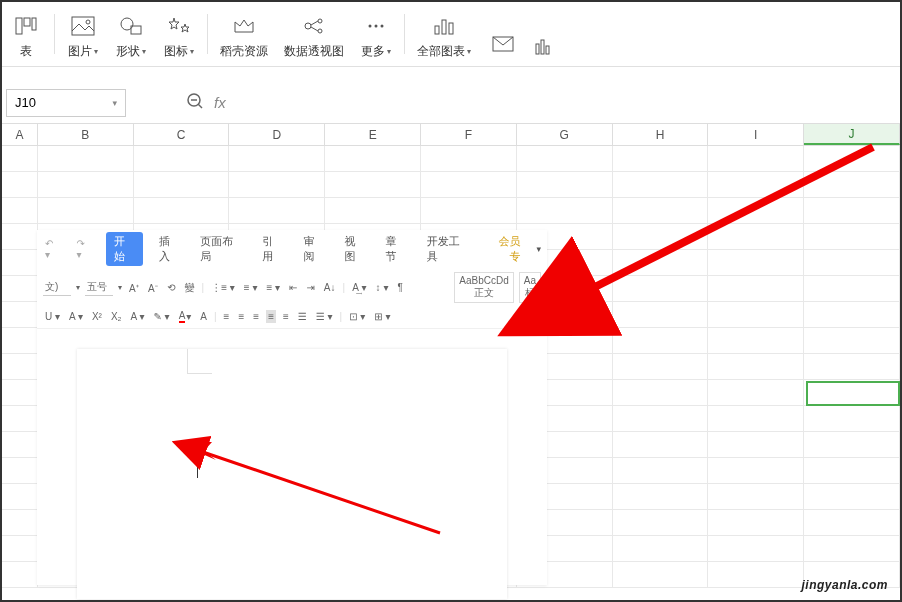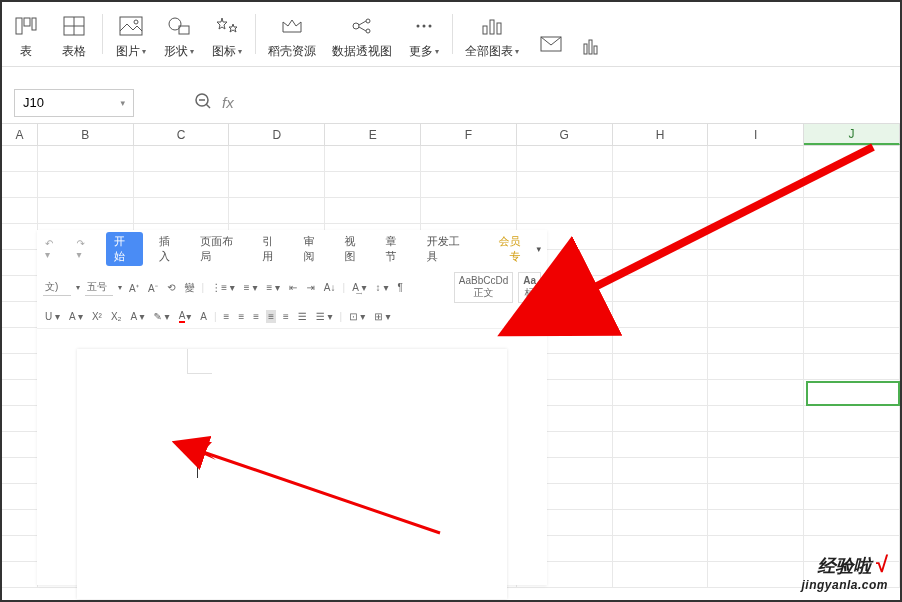--- a/index.html
+++ b/index.html
@@ -5,21 +5,21 @@
     * { margin: 0; padding: 0; box-sizing: border-box; }
     body { font-family: "Microsoft YaHei", Arial, sans-serif; width: 902px; height: 602px; overflow: hidden; background: #fff; position: relative; border: 2px solid #333; }
     
     .ribbon { display: flex; height: 65px; border-bottom: 1px solid #e0e0e0; padding: 4px 0; overflow: hidden; }
     .ribbon-item { display: flex; flex-direction: column; align-items: center; justify-content: flex-end; padding: 2px 8px; gap: 3px; cursor: pointer; border-right: none; min-width: 48px; }
     .ribbon-item .icon-box { height: 28px; display: flex; align-items: center; justify-content: center; }
     .ribbon-label-row { display: flex; align-items: center; gap: 2px; font-size: 12px; color: #333; white-space: nowrap; }
     .dropdown-arrow { font-size: 8px; color: #666; }
     .divider { width: 1px; background: #e0e0e0; margin: 8px 4px; }
     
-    .formula-bar { display: flex; align-items: center; height: 42px; border-bottom: 1px solid #ddd; padding: 0 12px; margin-top: 15px; }
+    .formula-bar { display: flex; align-items: center; height: 42px; border-bottom: 1px solid #ddd; padding: 0 4px; margin-top: 15px; }
     .cell-ref-box { width: 120px; height: 28px; border: 1px solid #ccc; padding: 2px 8px; font-size: 13px; display: flex; align-items: center; justify-content: space-between; }
     .cell-ref-dd { font-size: 9px; color: #888; }
     .fx-area { display: flex; align-items: center; gap: 10px; margin-left: 60px; }
     .fx-icon { font-size: 16px; color: #555; }
     .fx-label { font-size: 15px; color: #888; font-style: italic; }
     
     .grid-area { position: relative; }
     .col-headers { display: flex; height: 22px; background: #fff; border-bottom: 1px solid #ddd; }
     .col-header { border-right: 1px solid #ddd; display: flex; align-items: center; justify-content: center; font-size: 12px; color: #555; background: #fff; }
     .col-header.sel { background: #e8f5e9; color: #2e7d32; border-bottom: 2px solid #4caf50; }
@@ -55,32 +55,20 @@
   <div class="ribbon-item">
     <div class="icon-box">
       <svg width="22" height="20">
           <rect x="1" y="2" width="6" height="16" fill="none" stroke="#555"></rect>
           <rect x="9" y="2" width="6" height="8" fill="none" stroke="#555"></rect>
           <rect x="17" y="2" width="4" height="12" fill="none" stroke="#555"></rect>
         </svg>
     </div>
     <div class="ribbon-label-row">
         <span>表</span>
-      </div>
-  </div>
-  <div class="ribbon-item">
-    <div class="icon-box">
-      <svg width="22" height="20">
-          <rect x="1" y="1" width="20" height="18" fill="none" stroke="#555"></rect>
-          <line x1="1" y1="10" x2="21" y2="10" stroke="#555"></line>
-          <line x1="11" y1="1" x2="11" y2="19" stroke="#555"></line>
-        </svg>
-    </div>
-    <div class="ribbon-label-row">
-        <span>表格</span>
       </div>
   </div>
   <div class="divider"></div>
   <div class="ribbon-item">
     <div class="icon-box">
       <svg width="24" height="20">
           <rect x="1" y="1" width="22" height="18" fill="none" stroke="#555"></rect>
           <polyline points="1,15 8,8 14,14 18,10 23,15" fill="none" stroke="#555"></polyline>
           <circle cx="17" cy="6" r="2" fill="none" stroke="#555"></circle>
         </svg>
@@ -462,21 +450,21 @@
       <span style="color:#ddd;">|</span>
       <span class="word-tb-item">A͢ ▾</span>
       <span class="word-tb-item">↕ ▾</span>
       <span class="word-tb-item">¶</span>
       <span style="flex:1"></span>
       <span class="style-box">
         <div>AaBbCcDd</div>
         <div>正文</div>
       </span>
       <span class="style-box">
-        <div style="font-weight:bold;text-align:right;">Aa</div>
+        <div style="font-weight:normal;text-align:right;">Aa</div>
         <div>标</div>
       </span>
     </div>
     <div class="word-tb-row">
       <span class="word-tb-item">U ▾</span>
       <span class="word-tb-item">A ▾</span>
       <span class="word-tb-item">X²</span>
       <span class="word-tb-item">X₂</span>
       <span class="word-tb-item">A ▾</span>
       <span class="word-tb-item">✎ ▾</span>
@@ -510,18 +498,14 @@
       <polygon points="0,0 14,7 0,14" fill="#f00000"></polygon>
     </marker>
   </defs>
   <line x1="871" y1="145" x2="581" y2="291" stroke="#f00000" stroke-width="8" marker-end="url(#arrowhead2)"></line>
   <polygon points="550,309 593,280 580,293 595,307" fill="#f00000"></polygon>
   <line x1="438" y1="531" x2="198" y2="449" stroke="#f00000" stroke-width="3" marker-end="url(#arrowhead1)"></line>
   <polygon points="173,440 210,440 202,449 214,458" fill="#f00000"></polygon>
 </svg>
 
 <div class="watermark">
-  <div>
-    <span class="wm-top">经验啦</span>
-    <span class="wm-check">√</span>
-  </div>
   <div class="wm-bottom">jingyanla.com</div>
 </div>
 
 </body></html>

